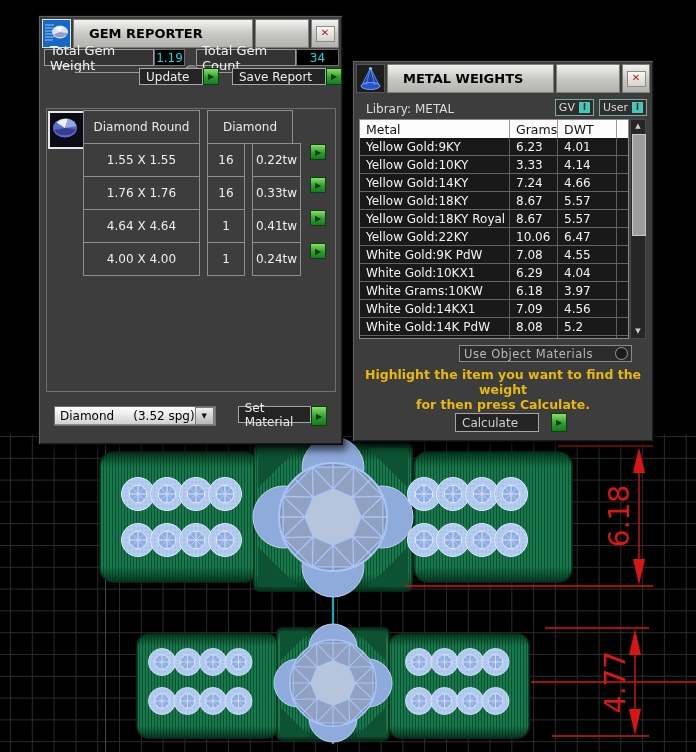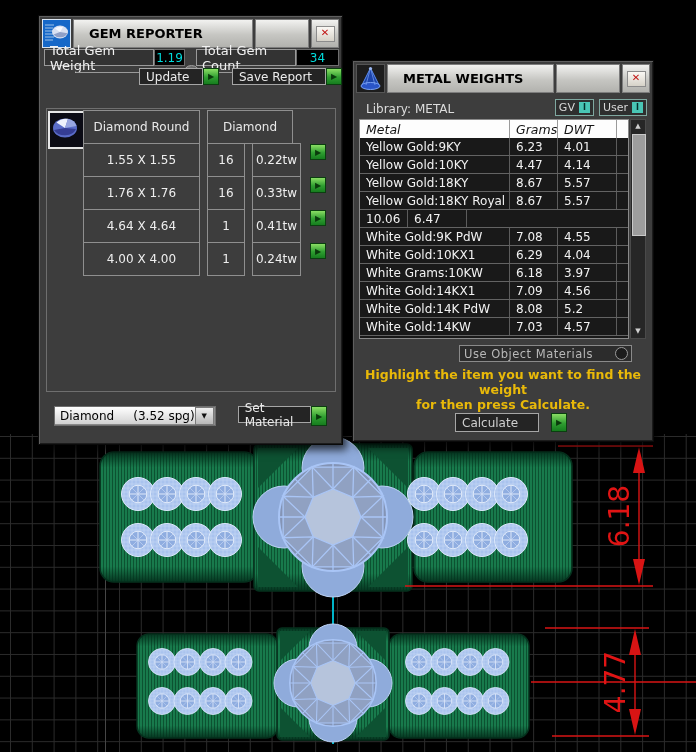--- a/index.html
+++ b/index.html
@@ -66,21 +66,21 @@
   #lib-row{position:absolute;left:13px;top:38px;right:6px;height:17px;display:flex;align-items:flex-end;}
   #lib-label{color:#dcdcdc;font-size:12px;flex:1;}
   .tglbtn{background:#2e2e2e;border:1px solid #7fa8a0;color:#d8d8d8;font-size:11px;height:17px;
           display:flex;align-items:center;gap:4px;padding:0 3px;box-sizing:border-box;margin-left:5px;}
   .tglind{width:11px;height:11px;background:#49c6b5;color:#03312c;font-size:8px;font-weight:bold;
           display:flex;align-items:center;justify-content:center;}
   #mtable{position:absolute;left:6px;top:58px;width:270px;height:220px;border:1px solid #8a8a8a;
           overflow:hidden;background:#191919;box-sizing:border-box;}
   .mhead{display:flex;background:#fdfdfd;height:18px;}
   .mhc{color:#141414;font-size:12.5px;display:flex;align-items:center;padding-left:6px;
-       box-sizing:border-box;border-right:1px solid #9a9a9a;font-style:italic;}
+       box-sizing:border-box;border-right:1px solid #9a9a9a;}
   .mrow{display:flex;height:17px;border-bottom:1px solid #636363;background:#191919;}
   .mc{color:#f2f2f2;font-size:12px;display:flex;align-items:center;padding-left:6px;
       box-sizing:border-box;border-right:1px solid #5c5c5c;}
   .m1{width:150px;} .m2{width:48px;} .m3{width:59px;} .m4{width:11px;border-right:none;padding:0;}
   #mscroll{position:absolute;left:277px;top:58px;width:16px;height:220px;background:#262626;
            border:1px solid #4a4a4a;box-sizing:border-box;}
   .scr-arr{height:13px;color:#cfcfcf;font-size:7px;text-align:center;line-height:13px;}
   #scr-thumb{position:absolute;left:1px;top:14px;width:12px;height:100px;background:#9d9d9d;border:1px solid #c9c9c9;}
   #uom{position:absolute;left:106px;top:284px;width:173px;height:17px;background:#2c2c2c;
        border:1px solid #8a8a8a;box-sizing:border-box;display:flex;align-items:center;}
@@ -351,37 +351,44 @@
         <div class="mhc m4"></div>
       </div>
       <div class="mrow">
         <div class="mc m1">Yellow Gold:9KY</div>
         <div class="mc m2">6.23</div>
         <div class="mc m3">4.01</div>
           <div class="mc m4"></div>
       </div>
       <div class="mrow">
         <div class="mc m1">Yellow Gold:10KY</div>
-        <div class="mc m2">4.47</div>
+        <div class="mc m2">3.33</div>
         <div class="mc m3">4.14</div>
+          <div class="mc m4"></div>
+      </div>
+      <div class="mrow">
+        <div class="mc m1">Yellow Gold:14KY</div>
+        <div class="mc m2">7.24</div>
+        <div class="mc m3">4.66</div>
           <div class="mc m4"></div>
       </div>
       <div class="mrow">
         <div class="mc m1">Yellow Gold:18KY</div>
         <div class="mc m2">8.67</div>
         <div class="mc m3">5.57</div>
           <div class="mc m4"></div>
       </div>
       <div class="mrow">
         <div class="mc m1">Yellow Gold:18KY Royal</div>
         <div class="mc m2">8.67</div>
         <div class="mc m3">5.57</div>
           <div class="mc m4"></div>
       </div>
       <div class="mrow">
+        <div class="mc m1">Yellow Gold:22KY</div>
         <div class="mc m2">10.06</div>
         <div class="mc m3">6.47</div>
           <div class="mc m4"></div>
       </div>
       <div class="mrow">
         <div class="mc m1">White Gold:9K PdW</div>
         <div class="mc m2">7.08</div>
         <div class="mc m3">4.55</div>
           <div class="mc m4"></div>
       </div>

